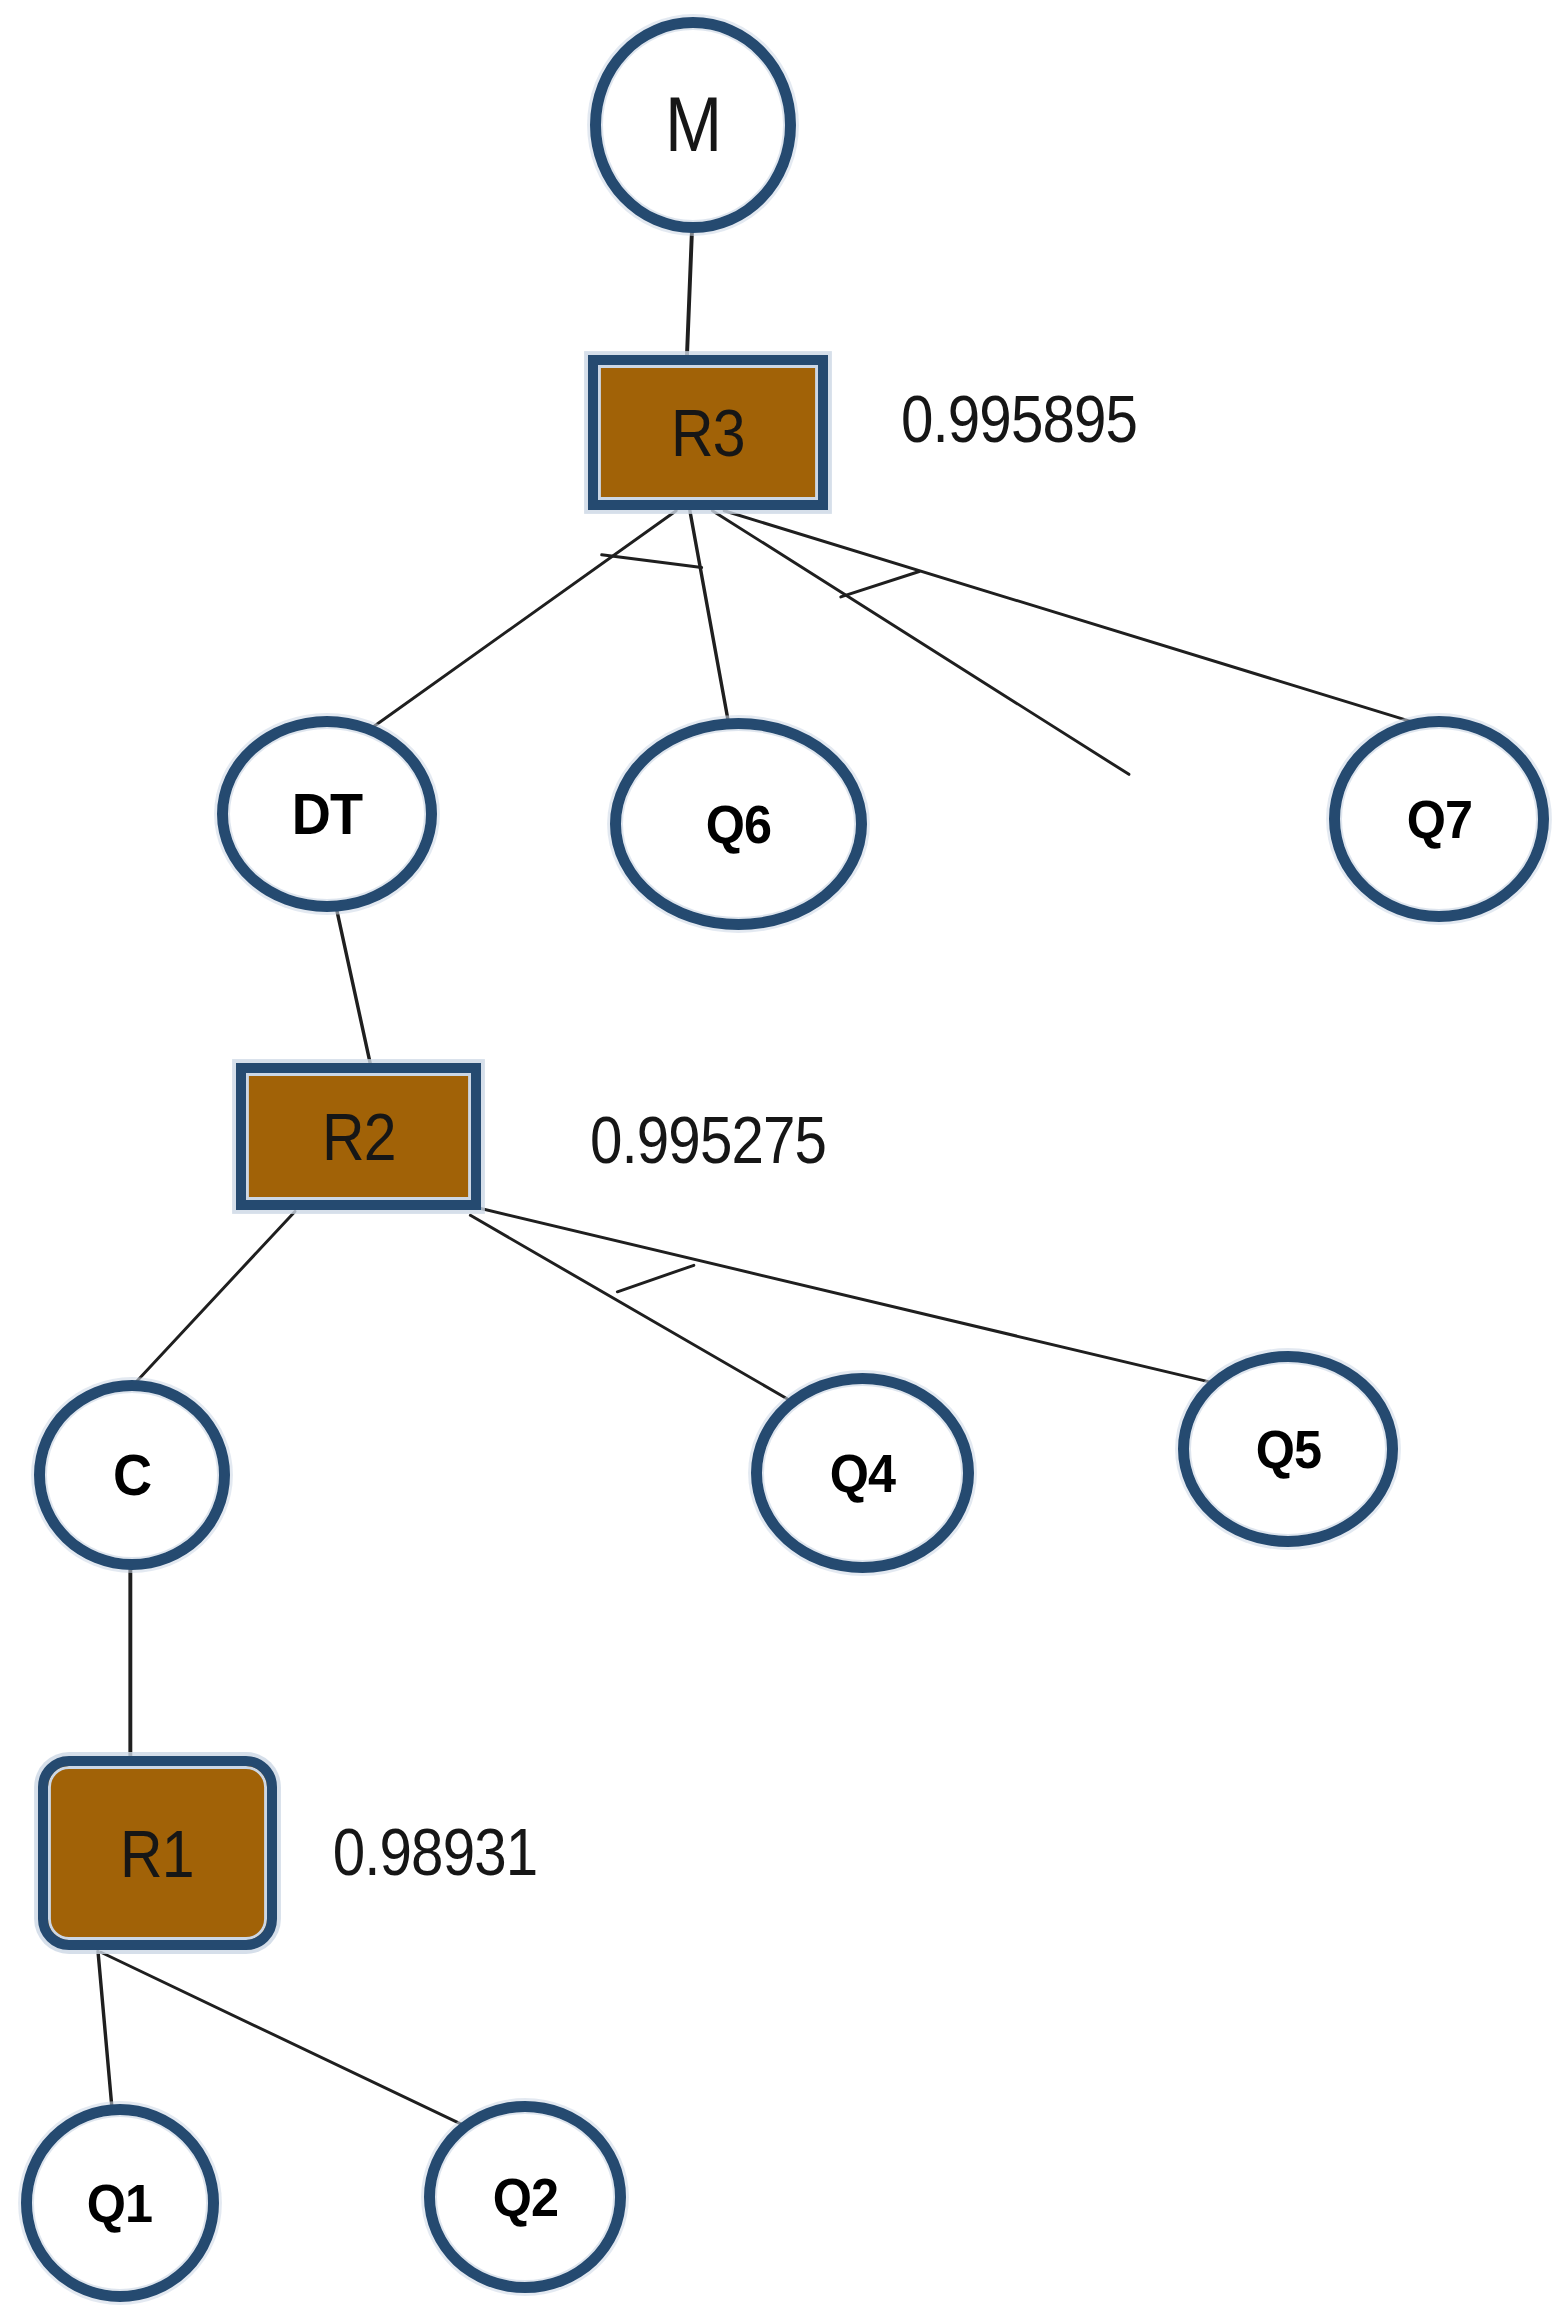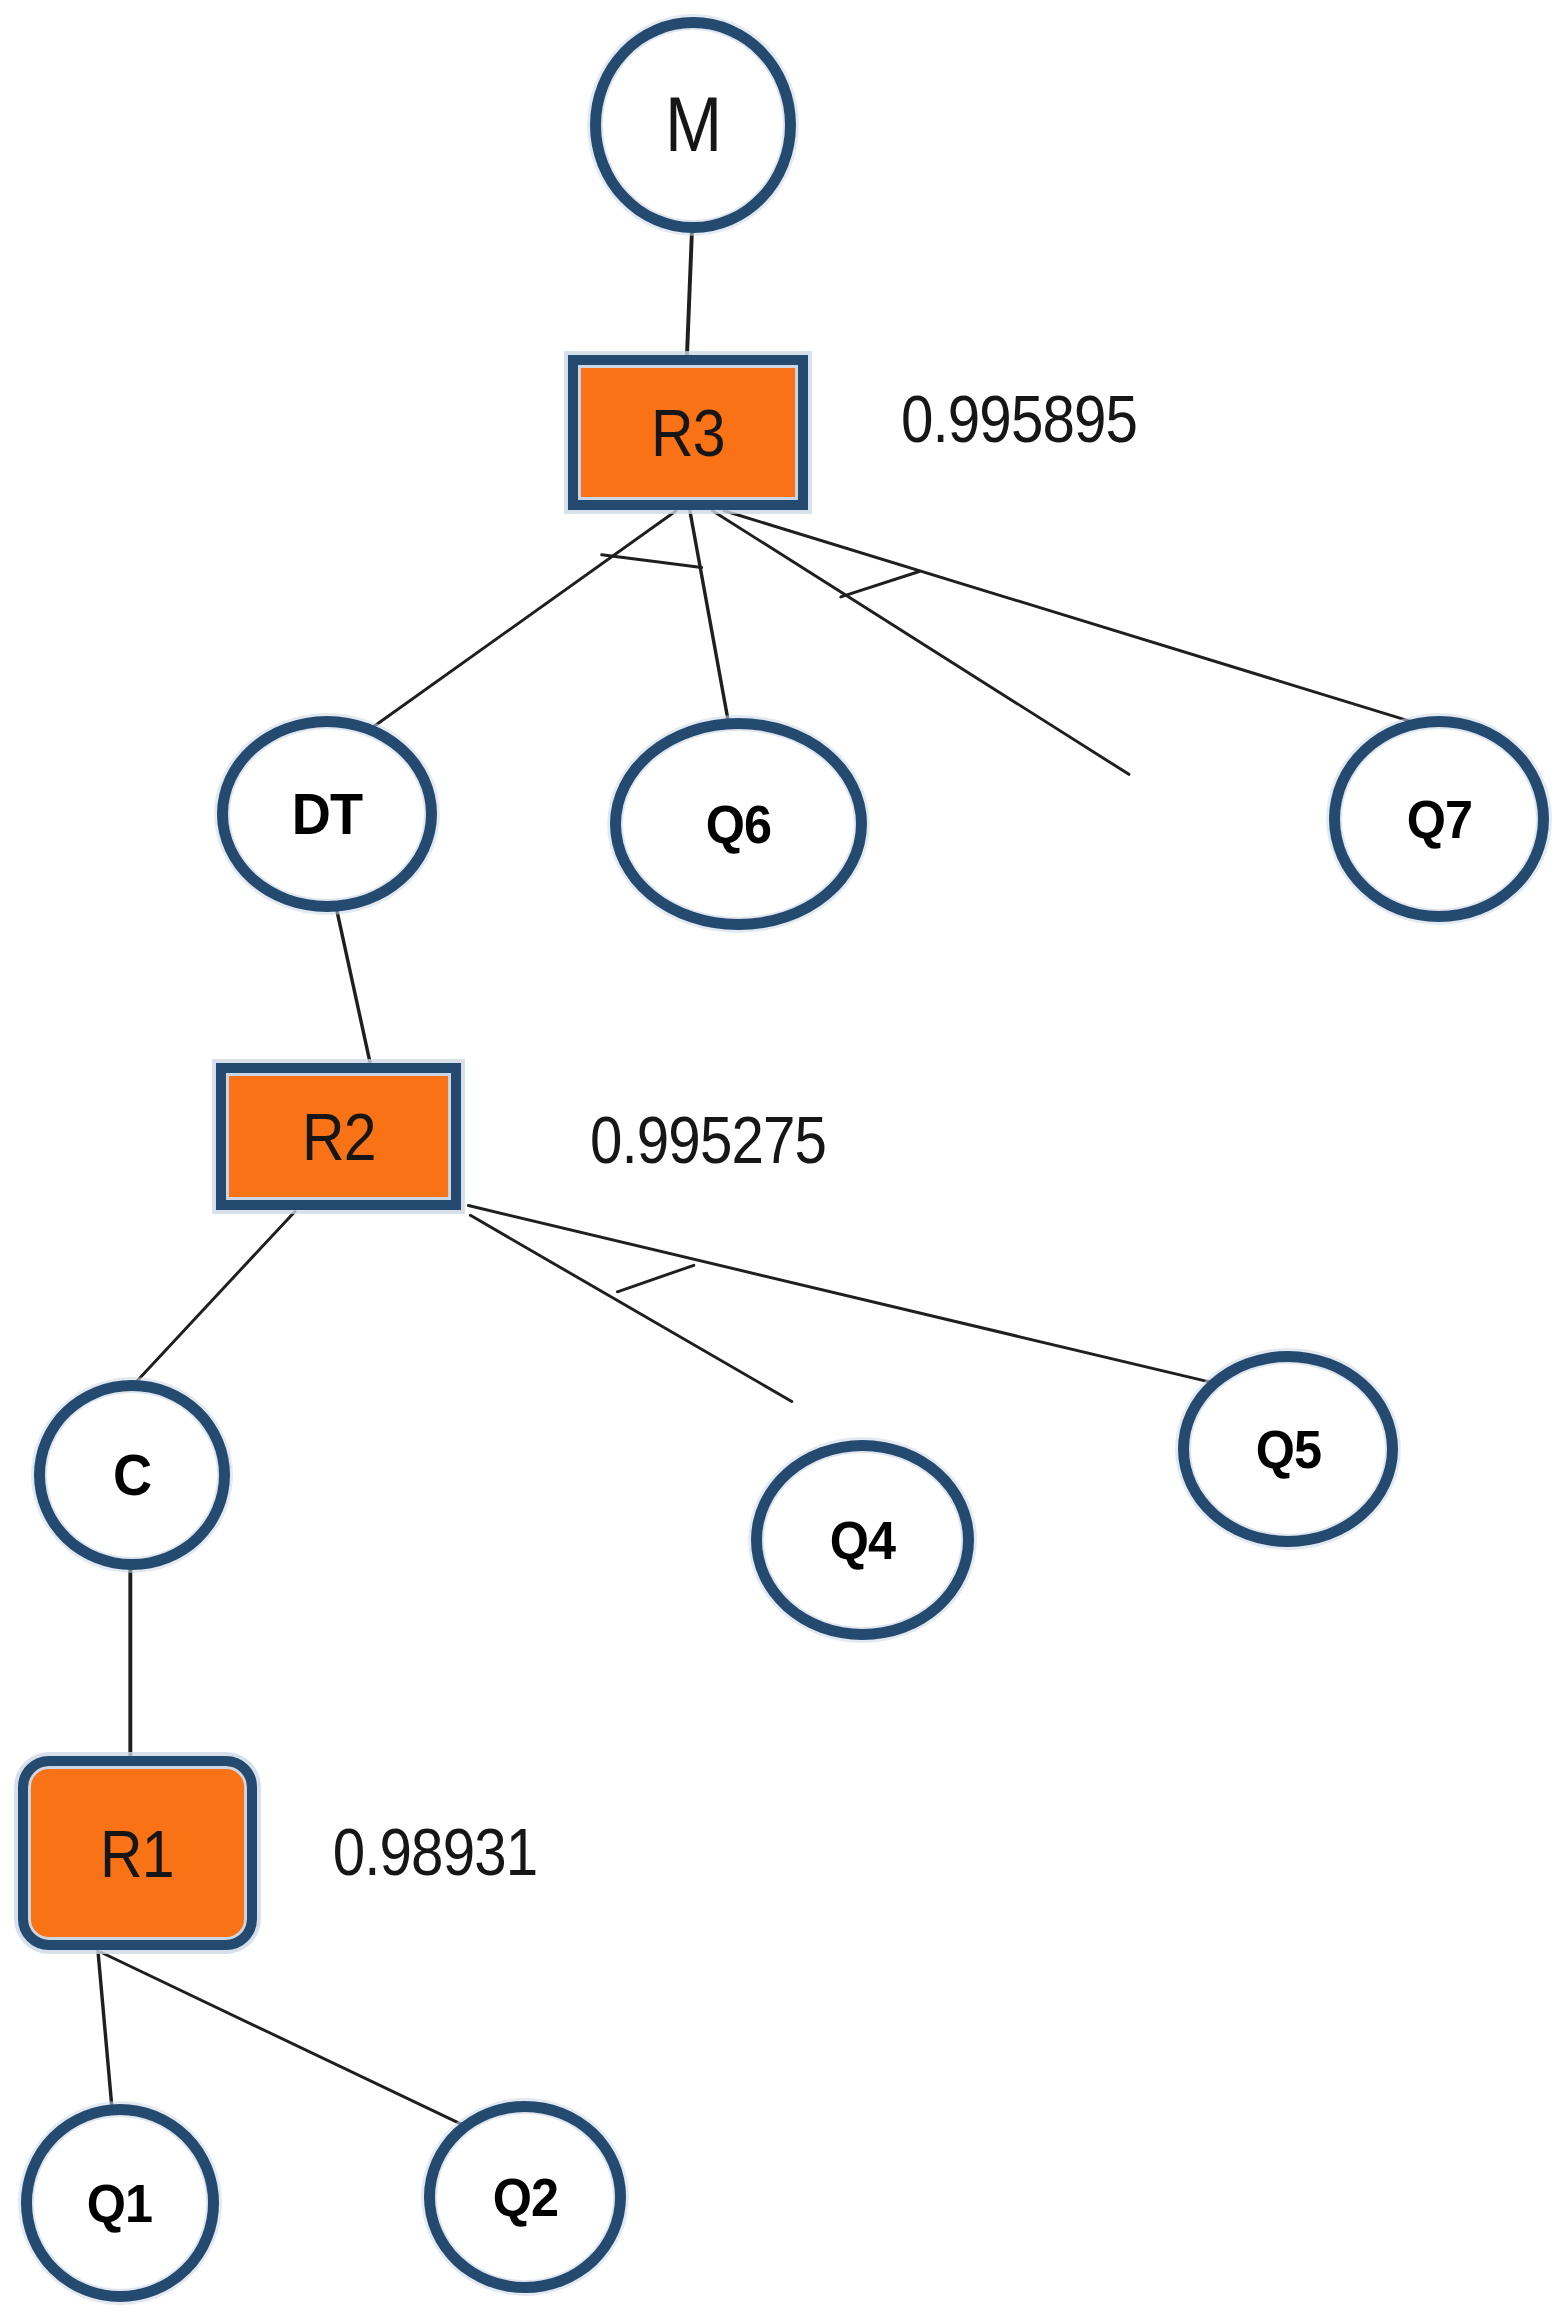--- a/index.html
+++ b/index.html
@@ -26,23 +26,23 @@
     border:11.8px solid #254a70;
     border-radius:50%;
     background:#ffffff;
     box-shadow:0 0 0 2.9px rgba(204,215,229,0.55), inset 0 0 0 2px rgba(204,215,229,0.65);
     display:flex;align-items:center;justify-content:center;
   }
   .node-rect{
     position:absolute;
     box-sizing:border-box;
     border:10.8px solid #254a70;
-    background:#f97316;
+    background:#a16207;
     box-shadow:0 0 0 3.9px rgba(204,215,229,0.8), inset 0 0 0 2.9px #ccd7e5;
-    display:flex;align-items:center;justify-content:center;
+    display:flex;align-items:center;justify-content:center;margin-left:20px;
   }
   .lbl-bold{
     font-weight:700;
     font-size:53px;
     color:#000000;
     letter-spacing:-1px;
     transform:scaleX(0.95);
   }
   .lbl-bold-lg{
     font-weight:700;
@@ -111,21 +111,21 @@
 
 
   <div class="node-circle" style="left:1329px;top:716px;width:220px;height:206px;">
     <span class="lbl-bold">Q7</span>
   </div>
 
   <div class="node-circle" style="left:34px;top:1380px;width:196px;height:190px;">
     <span class="lbl-bold-lg">C</span>
   </div>
 
-  <div class="node-circle" style="left:751px;top:1440px;width:223px;height:200px;">
+  <div class="node-circle" style="left:751px;top:1373px;width:223px;height:200px;">
     <span class="lbl-bold">Q4</span>
   </div>
 
   <div class="node-circle" style="left:1178px;top:1351px;width:220px;height:196px;">
     <span class="lbl-bold">Q5</span>
   </div>
 
   <div class="node-circle" style="left:20.6px;top:2104px;width:198px;height:198px;">
     <span class="lbl-bold">Q1</span>
   </div>

